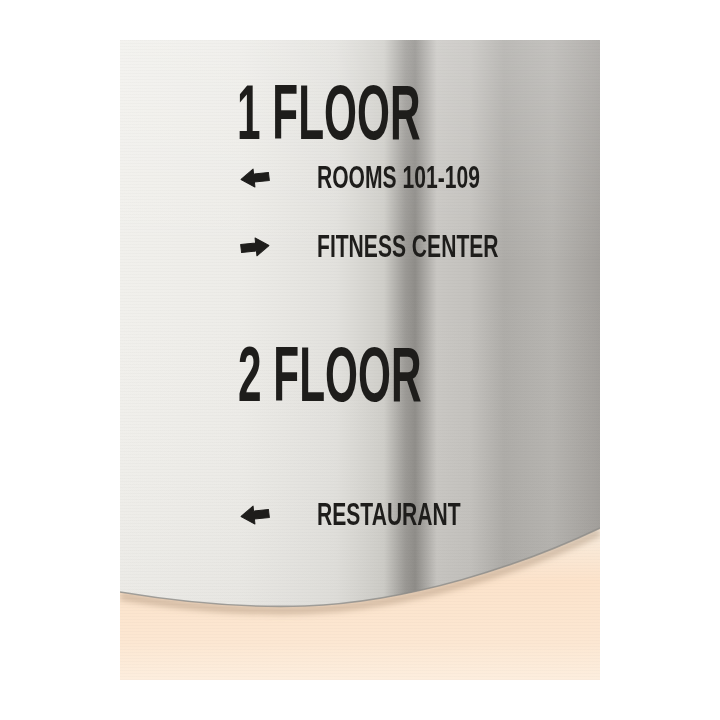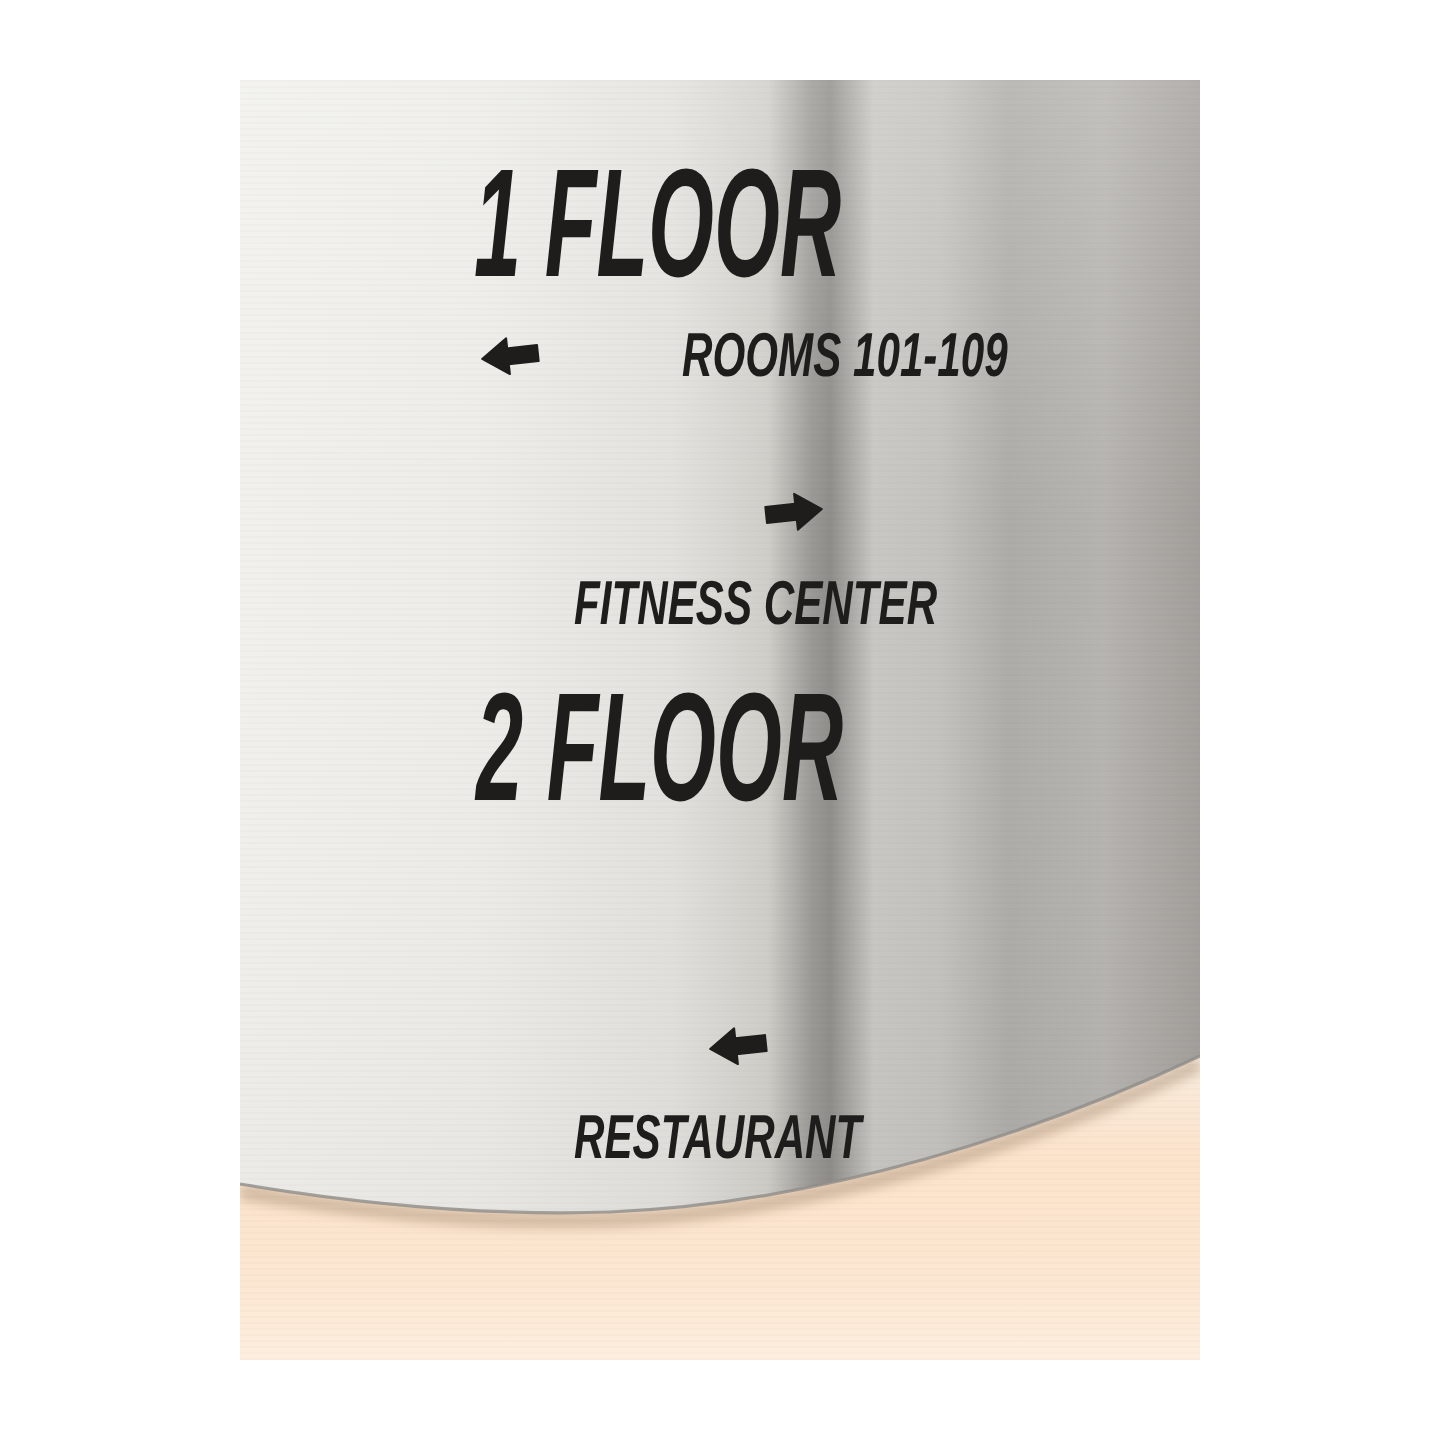--- a/index.html
+++ b/index.html
@@ -34,65 +34,63 @@
     background: repeating-linear-gradient(
       to bottom,
       rgba(0,0,0,0.015) 0px, rgba(0,0,0,0.015) 1px,
       rgba(255,255,255,0.0) 1px, rgba(255,255,255,0.0) 3px);
     pointer-events: none;
   }
   .sign-text {
     position: absolute;
     inset: 0;
     color: var(--ink, #1e1d1b);
-    font-style: italic;
   }
   .floor-heading {
     position: absolute;
     font-size: 77px;
     line-height: 1;
     font-weight: bold;
     white-space: nowrap;
     transform: scaleX(0.55);
     transform-origin: left top;
     letter-spacing: 0px;
   }
   .heading-1 { left: 117px; top: 34px; }
   .heading-2 { left: 118px; top: 296px; }
   .dir-row {
     position: absolute;
     left: 120px;
     height: 24px;
     display: flex;
     align-items: center;
-    gap: 24px;
   }
   .arrow {
     width: 30px;
     height: 20px;
     flex: none;
     transform: rotate(-6deg);
   }
   .arrow path { fill: var(--ink, #1e1d1b); stroke: var(--ink, #1e1d1b); stroke-width: 1; stroke-linejoin: round; }
   .row-label {
     margin-left: 47px;
     font-size: 31px;
     line-height: 24px;
     font-weight: bold;
     white-space: nowrap;
     transform: scaleX(0.68);
     transform-origin: left center;
   }
   .row-1 { top: 126px; }
   .row-2 { top: 164px; }
-  .row-3 { top: 206px; flex-direction: column; }
+  .row-3 { top: 195px; }
   .row-4 { top: 246px; }
   .row-5 { top: 386px; }
   .row-6 { top: 424px; }
-  .row-7 { top: 473px; flex-direction: column; }
+  .row-7 { top: 463px; }
 </style>
 </head>
 <body>
 
 <div class="canvas">
   <div class="photo">
 
     <svg class="bg" viewBox="0 0 480 640" preserveAspectRatio="none">
       <defs>
         <linearGradient id="metal" x1="0" y1="0" x2="1" y2="0">

